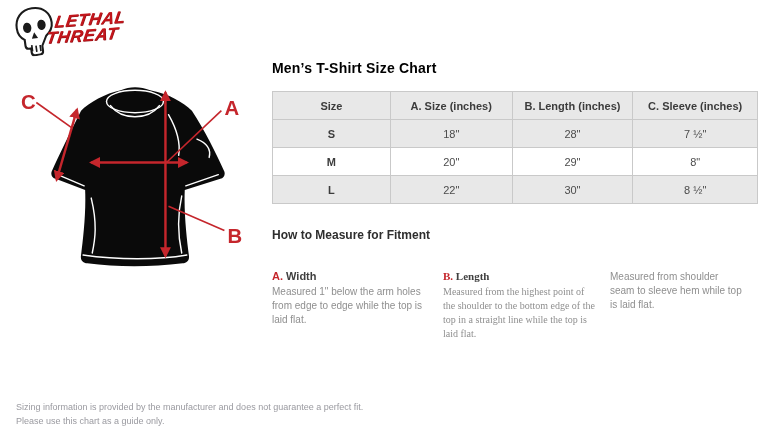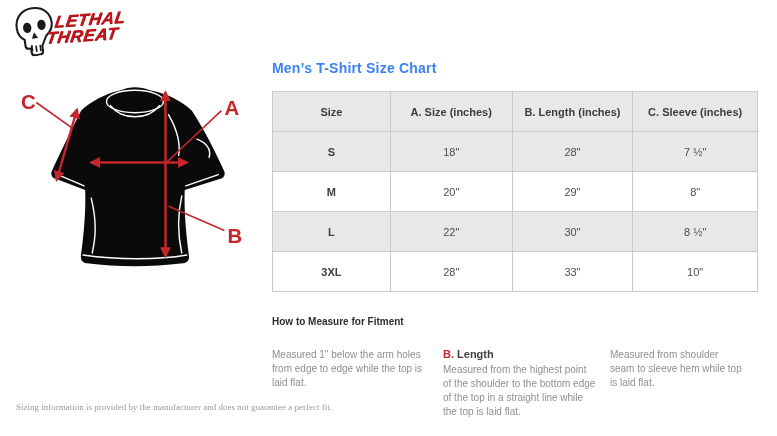--- a/index.html
+++ b/index.html
@@ -13,44 +13,44 @@
              font-weight:700;font-style:italic;font-size:17px;line-height:0.92;letter-spacing:.5px;
              text-shadow:0.5px 0.5px 0 #8c0d12;}
   .logo-text span{display:block;}
   .logo-text span:last-child{margin-left:-6px;}
 
   
   .diagram{position:absolute;left:16px;top:76px;width:244px;height:234px;}
 
   
   .content{position:absolute;left:272px;top:60px;width:486px;}
-  h1.chart-title{font-size:14px;font-weight:700;color:#3b82f6;margin:0 0 15px 0;letter-spacing:.2px;}
+  h1.chart-title{font-size:14px;font-weight:700;color:#000000;margin:0 0 15px 0;letter-spacing:.2px;}
   table.size-chart{width:100%;border-collapse:collapse;table-layout:fixed;font-size:11px;}
   table.size-chart col.c1{width:24.3%}
   table.size-chart col.c2{width:25.1%}
   table.size-chart col.c3{width:24.9%}
   table.size-chart col.c4{width:25.7%}
-  .size-chart th,.size-chart td{border:1px solid #c9c9c9;height:27px;text-align:center;padding:6px;}
+  .size-chart th,.size-chart td{border:1px solid #c9c9c9;height:27px;text-align:center;padding:0;}
   .size-chart th{background:#e8e8e8;color:#3c3c3c;font-weight:700;}
   .size-chart td{color:#4c4c4c;font-weight:400;}
   .size-chart td.size-cell{font-weight:700;color:#3c3c3c;}
   .size-chart tbody tr:nth-child(odd) td{background:#e8e8e8;}
 
-  h2.measure-title{font-size:10px;font-weight:700;color:#2e2e2e;margin:24px 0 21px 0;}
+  h2.measure-title{font-size:12px;font-weight:700;color:#2e2e2e;margin:24px 0 28px 0;}
   .measure-row{display:flex;}
   .measure-item{box-sizing:border-box;padding-right:14px;}
   .measure-item.m-a{width:171px;}
-  .measure-item.m-b{width:167px;}
+  .measure-item.m-b{width:167px;font-family:Liberation Serif, serif;}
   .measure-item.m-c{width:148px;}
   .measure-label{font-size:11px;font-weight:700;color:#3f3f3f;margin-bottom:3px;}
   .measure-label .key{color:#c5262c;}
   .measure-item p{font-size:10px;color:#8f8f8f;line-height:1.4;margin:0;}
 
   footer.disclaimer{position:absolute;left:16px;top:401px;font-size:9px;color:#9a9aa0;line-height:1.55;}
-  footer.disclaimer p{margin:0;font-family:Liberation Serif, serif;}
+  footer.disclaimer p{margin:0;}
 </style>
 </head>
 <body>
 
 <div class="page">
 
   <header class="logo">
     <svg class="logo-skull" viewBox="0 0 40 48">
       <path d="M20,2 C9,2 3,10 3,19 c0,6 3,10 6,12 l0,6 c0,2 1,3 3,3 l2,0 0,4 c0,2 1,3 3,3 l5,0 c2,0 3,-1 3,-3 l0,-5 5,-9 c4,-3 7,-6 7,-12 C37,9 31,2 20,2 z" fill="#ffffff" stroke="#1b1b1b" stroke-width="2"></path>
       <ellipse cx="13" cy="20" rx="4" ry="5" fill="#1b1b1b"></ellipse>
@@ -139,45 +139,44 @@
           <td>20"</td>
           <td>29"</td>
           <td>8"</td>
         </tr>
         <tr>
           <td class="size-cell">L</td>
           <td>22"</td>
           <td>30"</td>
           <td>8 ½"</td>
         </tr>
-        <tr>
-          <td class="size-cell">3XL</td>
-          <td>28"</td>
-          <td>33"</td>
-          <td>10"</td>
-        </tr>
       </tbody>
     </table>
 
     <h2 class="measure-title">How to Measure for Fitment</h2>
 
     <div class="measure-row">
       <div class="measure-item m-a">
+        <div class="measure-label">
+          <span class="key">A.</span>
+          <span>Width</span>
+        </div>
         <p>Measured 1" below the arm holes from edge to edge while the top is laid flat.</p>
       </div>
       <div class="measure-item m-b">
         <div class="measure-label">
           <span class="key">B.</span>
           <span>Length</span>
         </div>
         <p>Measured from the highest point of the shoulder to the bottom edge of the top in a straight line while the top is laid flat.</p>
       </div>
       <div class="measure-item m-c">
         <p>Measured from shoulder seam to sleeve hem while top is laid flat.</p>
       </div>
     </div>
   </main>
 
   <footer class="disclaimer">
     <p>Sizing information is provided by the manufacturer and does not guarantee a perfect fit.</p>
+    <p>Please use this chart as a guide only.</p>
   </footer>
 
 </div>
 
 </body></html>

